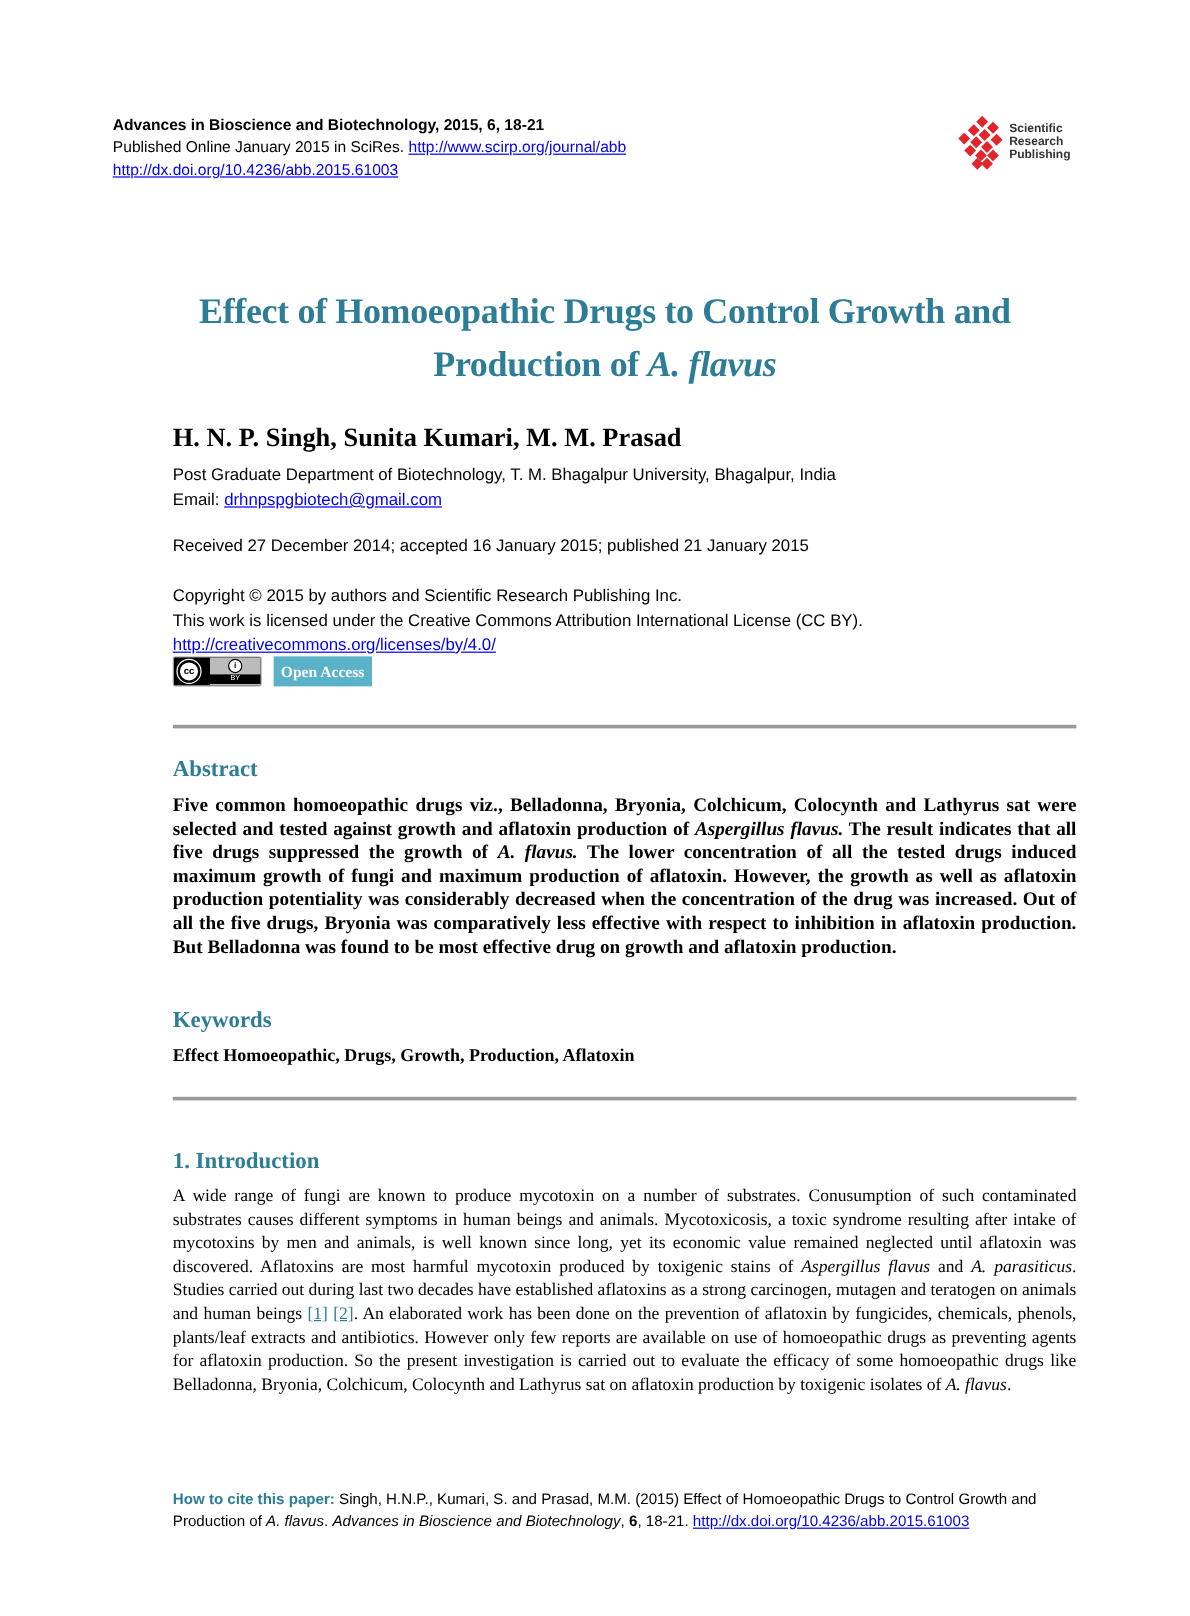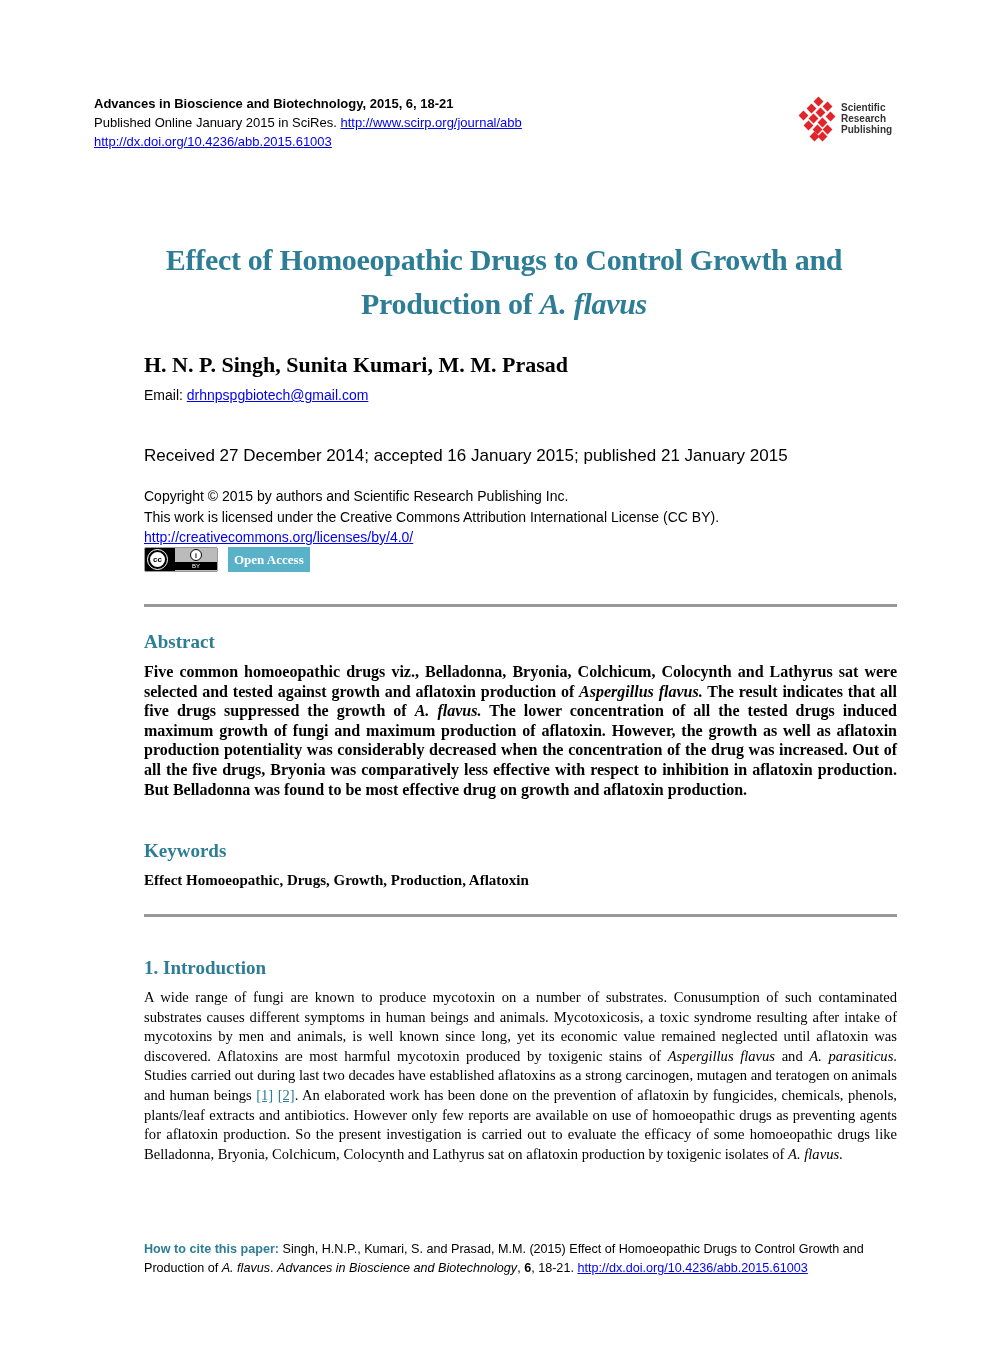--- a/index.html
+++ b/index.html
@@ -13,21 +13,21 @@
   .logo { position: absolute; left: 797px; top: 96px; display: flex; align-items: center; }
   .logo-mark { width: 42px; height: 44px; position: relative; }
   .logo-mark span { position: absolute; width: 7px; height: 7px; background: #e0262a; transform: rotate(45deg); }
   .logo-text { font-family: "Liberation Sans", sans-serif; font-weight: bold; font-size: 10px; line-height: 11px; color: #333; margin-left: 2px; }
 
   .title { position: absolute; left: 144px; top: 238px; width: 720px; font-family: "Liberation Serif", serif; font-weight: bold; font-size: 30px; line-height: 44px; color: #2e7d96; letter-spacing: -0.3px; text-align: center; }
   .title i { font-style: italic; }
 
   .authors { position: absolute; left: 144px; top: 352px; font-family: "Liberation Serif", serif; font-weight: bold; font-size: 22px; }
   .affil { position: absolute; left: 144px; top: 385px; font-size: 14px; line-height: 21px; font-family: "Liberation Sans", sans-serif; }
-  .dates { position: absolute; left: 144px; top: 446px; font-size: 17px; font-family: "Liberation Sans", sans-serif; }
+  .dates { position: absolute; left: 144px; top: 446px; font-size: 14px; font-family: "Liberation Sans", sans-serif; }
   .copyright { position: absolute; left: 144px; top: 486px; font-size: 14px; line-height: 20.5px; font-family: "Liberation Sans", sans-serif; }
 
   .badges { position: absolute; left: 144px; top: 547px; display: flex; align-items: center; border-radius: 11px; }
   .cc-badge { width: 74px; height: 25px; background: #000; border: 1px solid #999; border-radius: 2px; display: flex; align-items: center; padding-left: 3px; position: relative; }
   .cc-circle { width: 19px; height: 19px; border-radius: 50%; background: #fff; color: #000; font-size: 8px; font-weight: bold; display: flex; align-items: center; justify-content: center; border: 2px solid #000; outline: 1px solid #fff; }
   .cc-right { position: absolute; left: 30px; top: 0; width: 42px; height: 23px; background: #bbb; display: flex; flex-direction: column; align-items: center; }
   .by-circle { width: 12px; height: 12px; border-radius: 50%; background: #fff; border: 1.5px solid #000; font-size: 7px; font-weight: bold; display: flex; align-items: center; justify-content: center; margin-top: 1px; }
   .by-text { font-size: 6px; color: #fff; background: #000; width: 100%; text-align: center; margin-top: 1px; line-height: 8px; }
   .oa-badge { margin-left: 10px; background: #5ab2c8; color: #fff; font-family: "Liberation Serif", serif; font-weight: bold; font-size: 13px; padding: 3px 6px; height: 25px; line-height: 19px; }
 
@@ -77,20 +77,21 @@
     <div>Research</div>
     <div>Publishing</div>
   </div>
 </div>
 
 <h1 class="title"><span>Effect of Homoeopathic Drugs to Control Growth and Production of </span><i>A. flavus</i></h1>
 
 <div class="authors">H. N. P. Singh, Sunita Kumari, M. M. Prasad</div>
 
 <div class="affil">
+  <div>Post Graduate Department of Biotechnology, T. M. Bhagalpur University, Bhagalpur, India</div>
   <div><span>Email: </span><a class="link">drhnpspgbiotech@gmail.com</a></div>
 </div>
 
 <div class="dates">Received 27 December 2014; accepted 16 January 2015; published 21 January 2015</div>
 
 <div class="copyright">
   <div>Copyright © 2015 by authors and Scientific Research Publishing Inc.</div>
   <div>This work is licensed under the Creative Commons Attribution International License (CC BY).</div>
   <div><a class="link">http://creativecommons.org/licenses/by/4.0/</a></div>
 </div>

